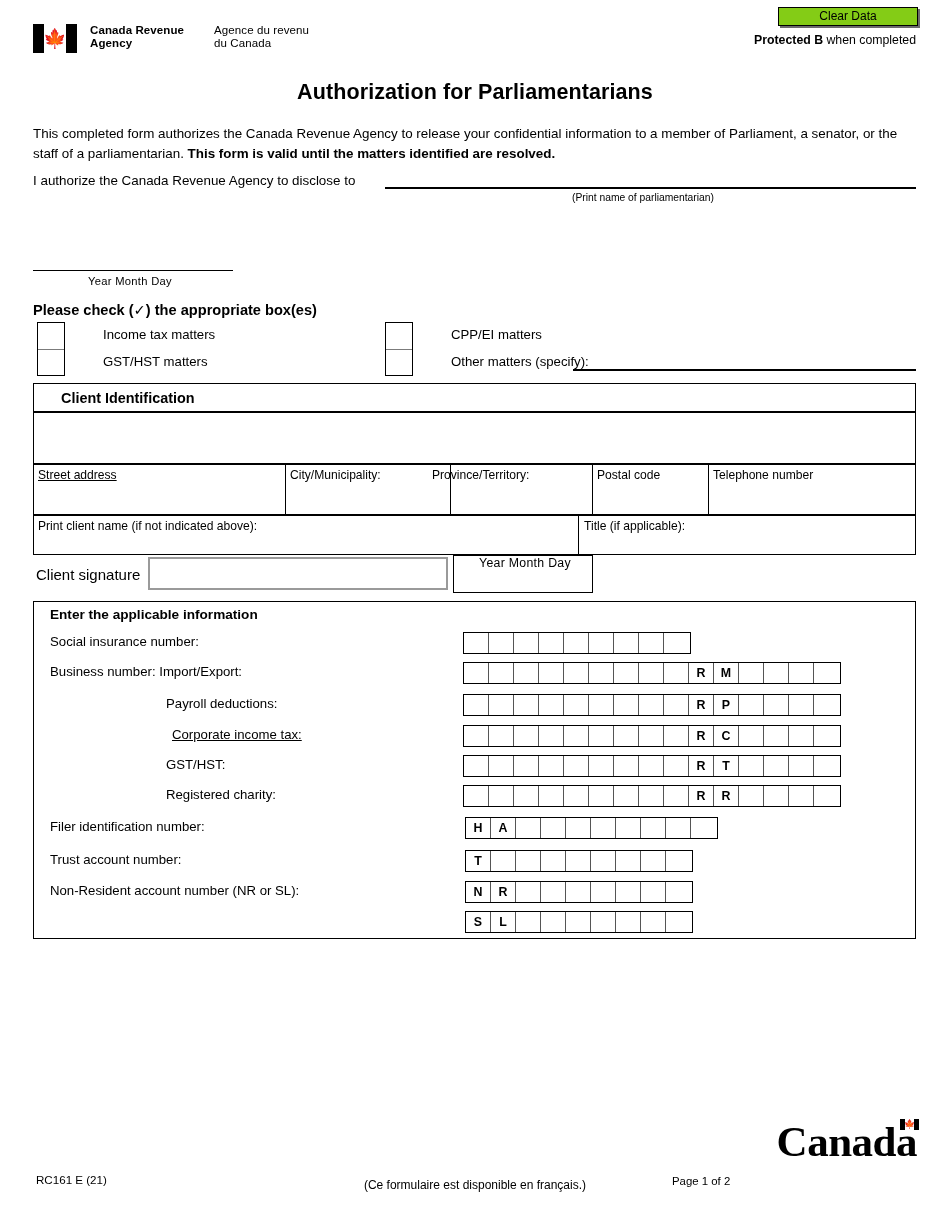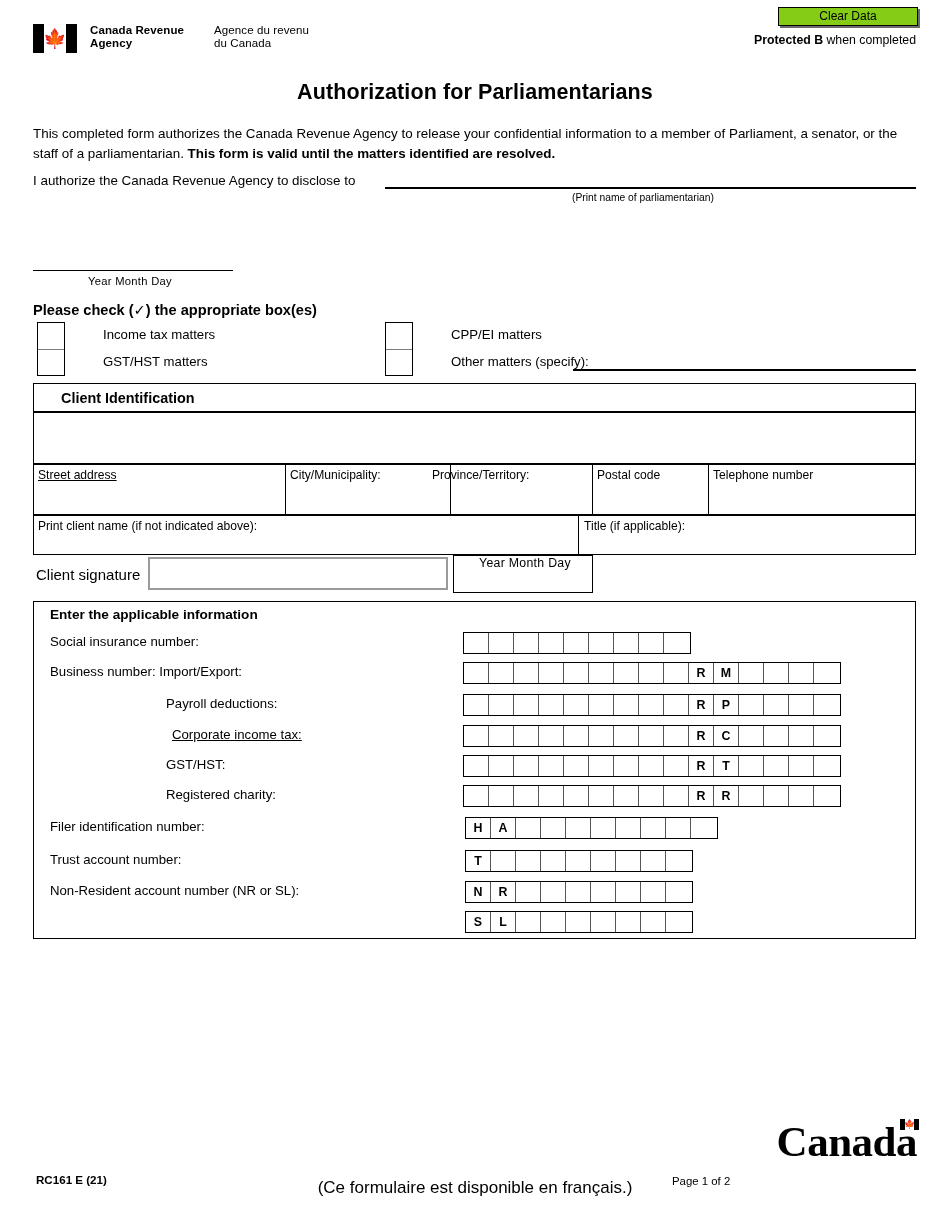--- a/index.html
+++ b/index.html
@@ -79,22 +79,22 @@
   .app-title{position:absolute;left:50px;top:606px;font-size:13.6px;font-weight:bold;line-height:18px;}
   .app-label{position:absolute;font-size:13.2px;line-height:18px;white-space:nowrap;}
   .cells{position:absolute;display:flex;border:1.7px solid #000;box-sizing:border-box;height:22px;}
   .cells .c{width:25px;box-sizing:border-box;border-right:1.2px solid #555;
     display:flex;align-items:center;justify-content:center;
     font-size:12.4px;font-weight:bold;line-height:1;}
   .cells .c:last-child{border-right:none;}
   .cells .c.letter{font-weight:bold;}
 
   
-  .f-code{position:absolute;left:36px;top:1173px;font-size:11.6px;font-weight:bold;}
-  .f-fr{position:absolute;left:0;right:0;top:1178px;text-align:center;font-size:17px;}
+  .f-code{position:absolute;left:36px;top:1173px;font-size:11.6px;}
+  .f-fr{position:absolute;left:0;right:0;top:1178px;text-align:center;font-size:12px;}
   .f-page{position:absolute;left:672px;top:1175px;font-size:11.4px;}
   .f-canada{position:absolute;right:33px;top:1120px;
     font-family:"Liberation Serif","DejaVu Serif",serif;
     font-size:43px;line-height:44px;font-weight:bold;letter-spacing:-.5px;}
   .f-canada .fl{position:relative;display:inline-block;}
   .f-canada .fl .mini{position:absolute;right:-2px;top:-1px;width:19px;height:11px;}
   .mini .mb{position:absolute;top:0;width:5px;height:11px;background:#000;}
   .mini .mb.l{left:0;}
   .mini .mb.r{right:0;}
   .mini .ml{position:absolute;left:5px;top:0;width:9px;height:11px;

